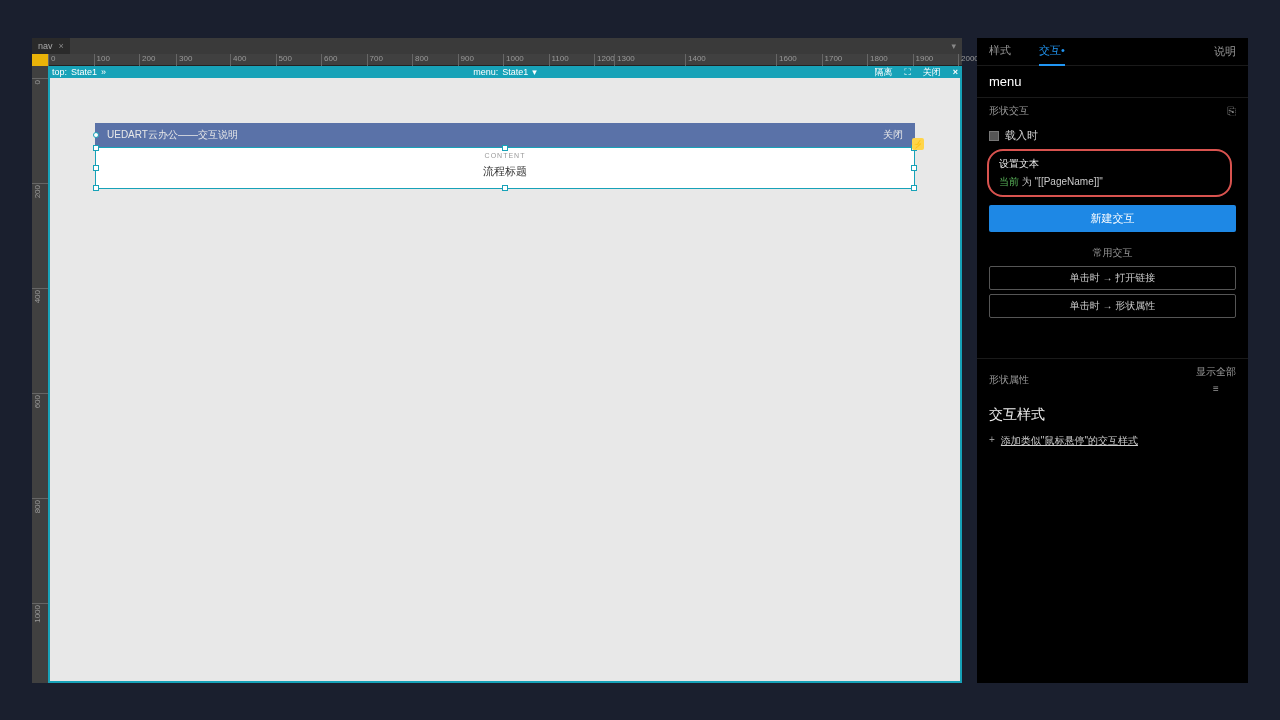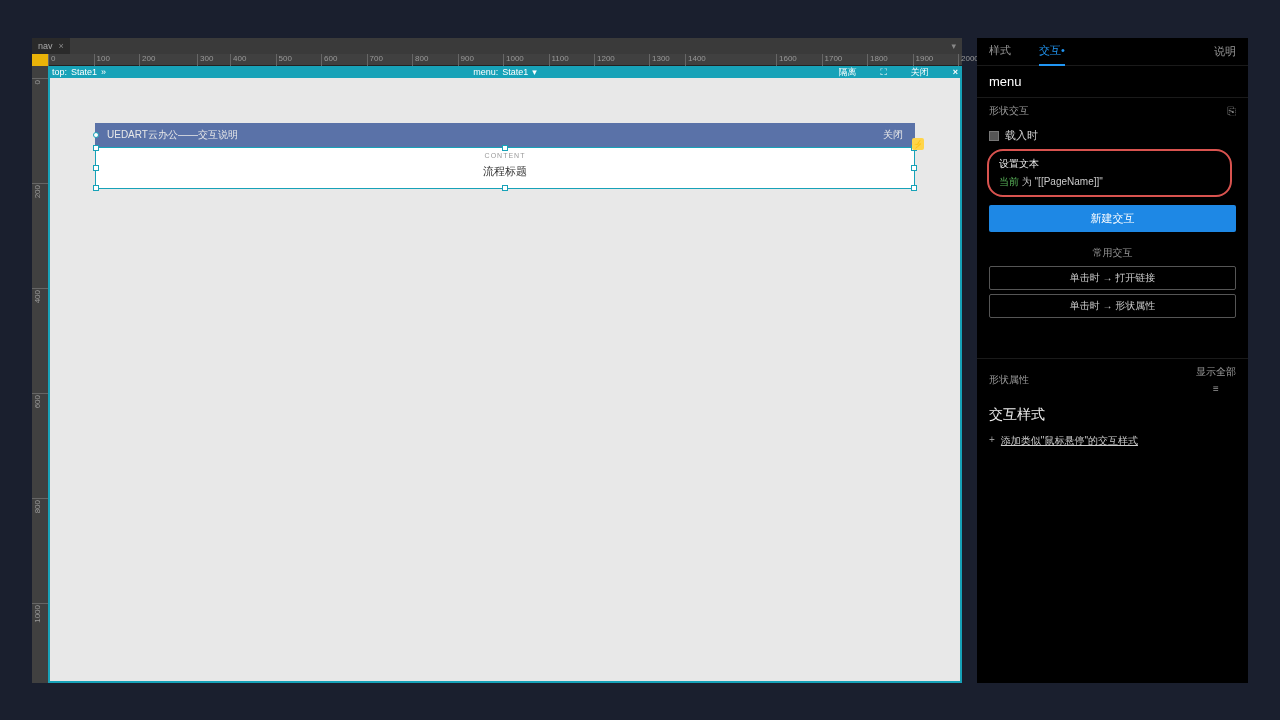--- a/index.html
+++ b/index.html
@@ -12,21 +12,21 @@
 .ruler-h { height: 12px; background: #404040; position: relative; border-bottom: 1px solid #222; font-size: 8px; color: #999; margin-left: 16px; }
 .ruler-h .tick { position: absolute; top: 0; height: 12px; border-left: 1px solid #666; }
 .ruler-h .tick span { position: absolute; left: 2px; top: 0; }
 .ruler-v { width: 16px; background: #404040; position: absolute; left: 0; top: 40px; bottom: 0; font-size: 8px; color: #999; }
 .ruler-v .tick { position: absolute; left: 0; width: 16px; border-top: 1px solid #666; }
 .ruler-v .tick span { position: absolute; left: 1px; top: 1px; writing-mode: vertical-rl; transform: rotate(180deg); }
 .ruler-corner { position: absolute; left: 0; top: 28px; width: 16px; height: 12px; background: #404040; }
 .state-bar { height: 12px; background: #17a2b8; display: flex; align-items: center; font-size: 9px; color: #fff; padding: 0 4px; margin-left: 16px; position: relative; }
 .state-left { display: flex; align-items: center; gap: 4px; }
 .state-center { position: absolute; left: 50%; transform: translateX(-50%); display: flex; align-items: center; gap: 4px; }
-.state-right { margin-left: auto; display: flex; align-items: center; gap: 24px; justify-content: center; }
+.state-right { margin-left: auto; display: flex; align-items: center; gap: 12px; justify-content: center; }
 .state-close-x { font-weight: bold; }
 .canvas { position: absolute; left: 16px; top: 40px; right: 0; bottom: 0; background: #e8e8e8; border: 2px solid #17a2b8; border-top: none; overflow: hidden; }
 .widget-header { position: absolute; left: 45px; top: 45px; width: 820px; height: 24px; background: #5a72a8; display: flex; align-items: center; padding: 0 12px; font-size: 10px; color: #e8e8e8; }
 .widget-header-close { margin-left: auto; }
 .selection { position: absolute; left: 45px; top: 69px; width: 820px; height: 42px; background: #fff; border: 1px solid #17a2b8; }
 .selection .handle { position: absolute; width: 6px; height: 6px; background: #fff; border: 1px solid #17a2b8; }
 .selection .h-tl { left: -3px; top: -3px; }
 .selection .h-tr { right: -3px; top: -3px; }
 .selection .h-bl { left: -3px; bottom: -3px; }
 .selection .h-br { right: -3px; bottom: -3px; }
@@ -82,21 +82,21 @@
   <div class="ruler-h" id="ruler-h">
       <div class="tick" style="left: 0px;">
         <span>0</span>
       </div>
       <div class="tick" style="left: 45.5px;">
         <span>100</span>
       </div>
       <div class="tick" style="left: 91px;">
         <span>200</span>
       </div>
-      <div class="tick" style="left: 149px;">
+      <div class="tick" style="left: 128px;">
         <span>300</span>
       </div>
       <div class="tick" style="left: 182px;">
         <span>400</span>
       </div>
       <div class="tick" style="left: 227.5px;">
         <span>500</span>
       </div>
       <div class="tick" style="left: 273px;">
         <span>600</span>
@@ -112,21 +112,21 @@
       </div>
       <div class="tick" style="left: 455px;">
         <span>1000</span>
       </div>
       <div class="tick" style="left: 500.5px;">
         <span>1100</span>
       </div>
       <div class="tick" style="left: 546px;">
         <span>1200</span>
       </div>
-      <div class="tick" style="left: 601px;">
+      <div class="tick" style="left: 566px;">
         <span>1300</span>
       </div>
       <div class="tick" style="left: 637px;">
         <span>1400</span>
       </div>
       <div class="tick" style="left: 682.5px; margin-top: 30px;">
         <span>1500</span>
       </div>
       <div class="tick" style="left: 728px;">
         <span>1600</span>

